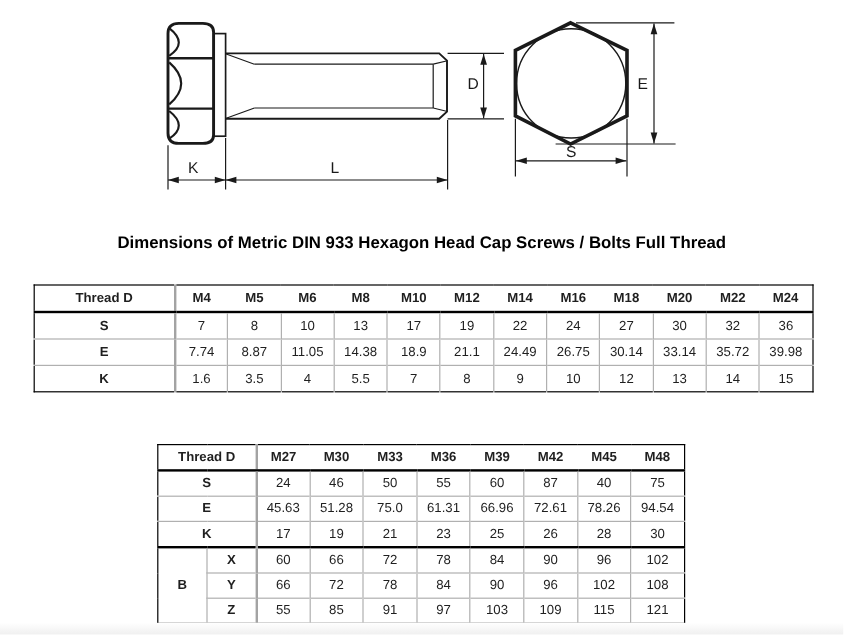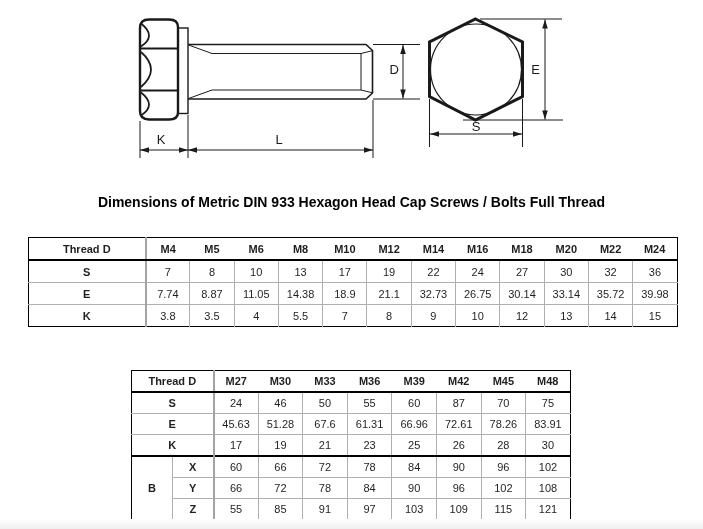--- a/index.html
+++ b/index.html
@@ -187,30 +187,30 @@
             <td class="val">36</td>
           </tr>
           <tr>
             <td class="rlabel">E</td>
             <td class="val valsep">7.74</td>
             <td class="val">8.87</td>
             <td class="val">11.05</td>
             <td class="val">14.38</td>
             <td class="val">18.9</td>
             <td class="val">21.1</td>
-            <td class="val">32.73</td>
+            <td class="val">24.49</td>
             <td class="val">26.75</td>
             <td class="val">30.14</td>
             <td class="val">33.14</td>
             <td class="val">35.72</td>
             <td class="val">39.98</td>
           </tr>
           <tr>
             <td class="rlabel">K</td>
-            <td class="val valsep">3.8</td>
+            <td class="val valsep">1.6</td>
             <td class="val">3.5</td>
             <td class="val">4</td>
             <td class="val">5.5</td>
             <td class="val">7</td>
             <td class="val">8</td>
             <td class="val">9</td>
             <td class="val">10</td>
             <td class="val">12</td>
             <td class="val">13</td>
             <td class="val">14</td>
@@ -249,33 +249,33 @@
         </thead>
       <tbody id="t2-body">
           <tr class="first-row">
             <td colspan="2" class="rlabel">S</td>
             <td class="val valsep">24</td>
             <td class="val">46</td>
             <td class="val">50</td>
             <td class="val">55</td>
             <td class="val">60</td>
             <td class="val">87</td>
-            <td class="val">70</td>
+            <td class="val">40</td>
             <td class="val">75</td>
           </tr>
           <tr>
             <td colspan="2" class="rlabel">E</td>
             <td class="val valsep">45.63</td>
             <td class="val">51.28</td>
-            <td class="val">67.6</td>
+            <td class="val">75.0</td>
             <td class="val">61.31</td>
             <td class="val">66.96</td>
             <td class="val">72.61</td>
             <td class="val">78.26</td>
-            <td class="val">83.91</td>
+            <td class="val">94.54</td>
           </tr>
           <tr>
             <td colspan="2" class="rlabel">K</td>
             <td class="val valsep">17</td>
             <td class="val">19</td>
             <td class="val">21</td>
             <td class="val">23</td>
             <td class="val">25</td>
             <td class="val">26</td>
             <td class="val">28</td>

